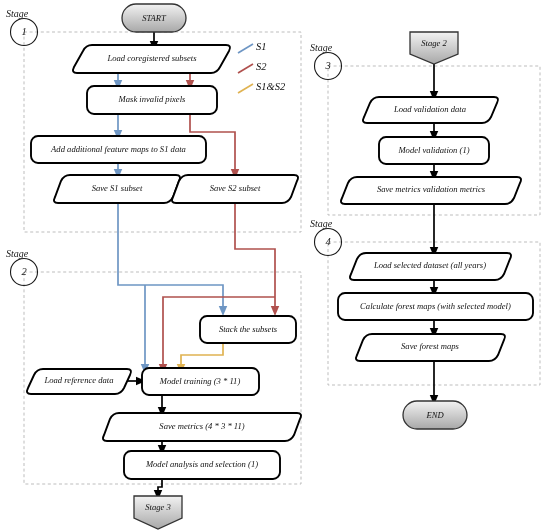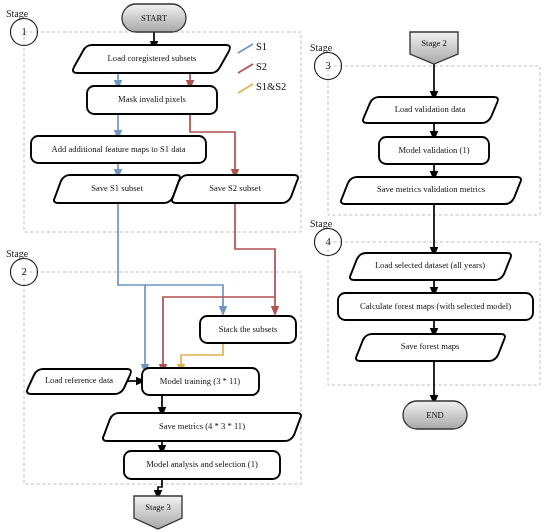--- a/index.html
+++ b/index.html
@@ -1,18 +1,18 @@
 <!DOCTYPE html>
 <html><head>
 <meta charset="utf-8">
 <style>
   html,body{margin:0;padding:0;background:#ffffff;}
   body{width:550px;height:532px;overflow:hidden;
        font-family:"Liberation Serif", serif;}
-  #root{position:relative;width:550px;height:532px;}
+  #root{position:relative;width:550px;height:532px;font-style:italic;}
   svg#flow{position:absolute;top:0;left:0;width:550px;height:532px;}
   .nodetext{font-family:"Liberation Serif", serif;font-size:8.6px;fill:#111111;
             text-anchor:middle;dominant-baseline:middle;}
   .termtext{font-family:"Liberation Serif", serif;font-size:8.6px;fill:#111111;
             text-anchor:middle;dominant-baseline:middle;}
   .stagelabel{font-family:"Liberation Serif", serif;font-size:10px;fill:#1a1a1a;}
   .stagenum{font-family:"Liberation Serif", serif;font-size:10.5px;fill:#1a1a1a;
             text-anchor:middle;dominant-baseline:middle;}
   .legtext{font-family:"Liberation Serif", serif;font-size:10.5px;fill:#111111;
            dominant-baseline:middle;}

